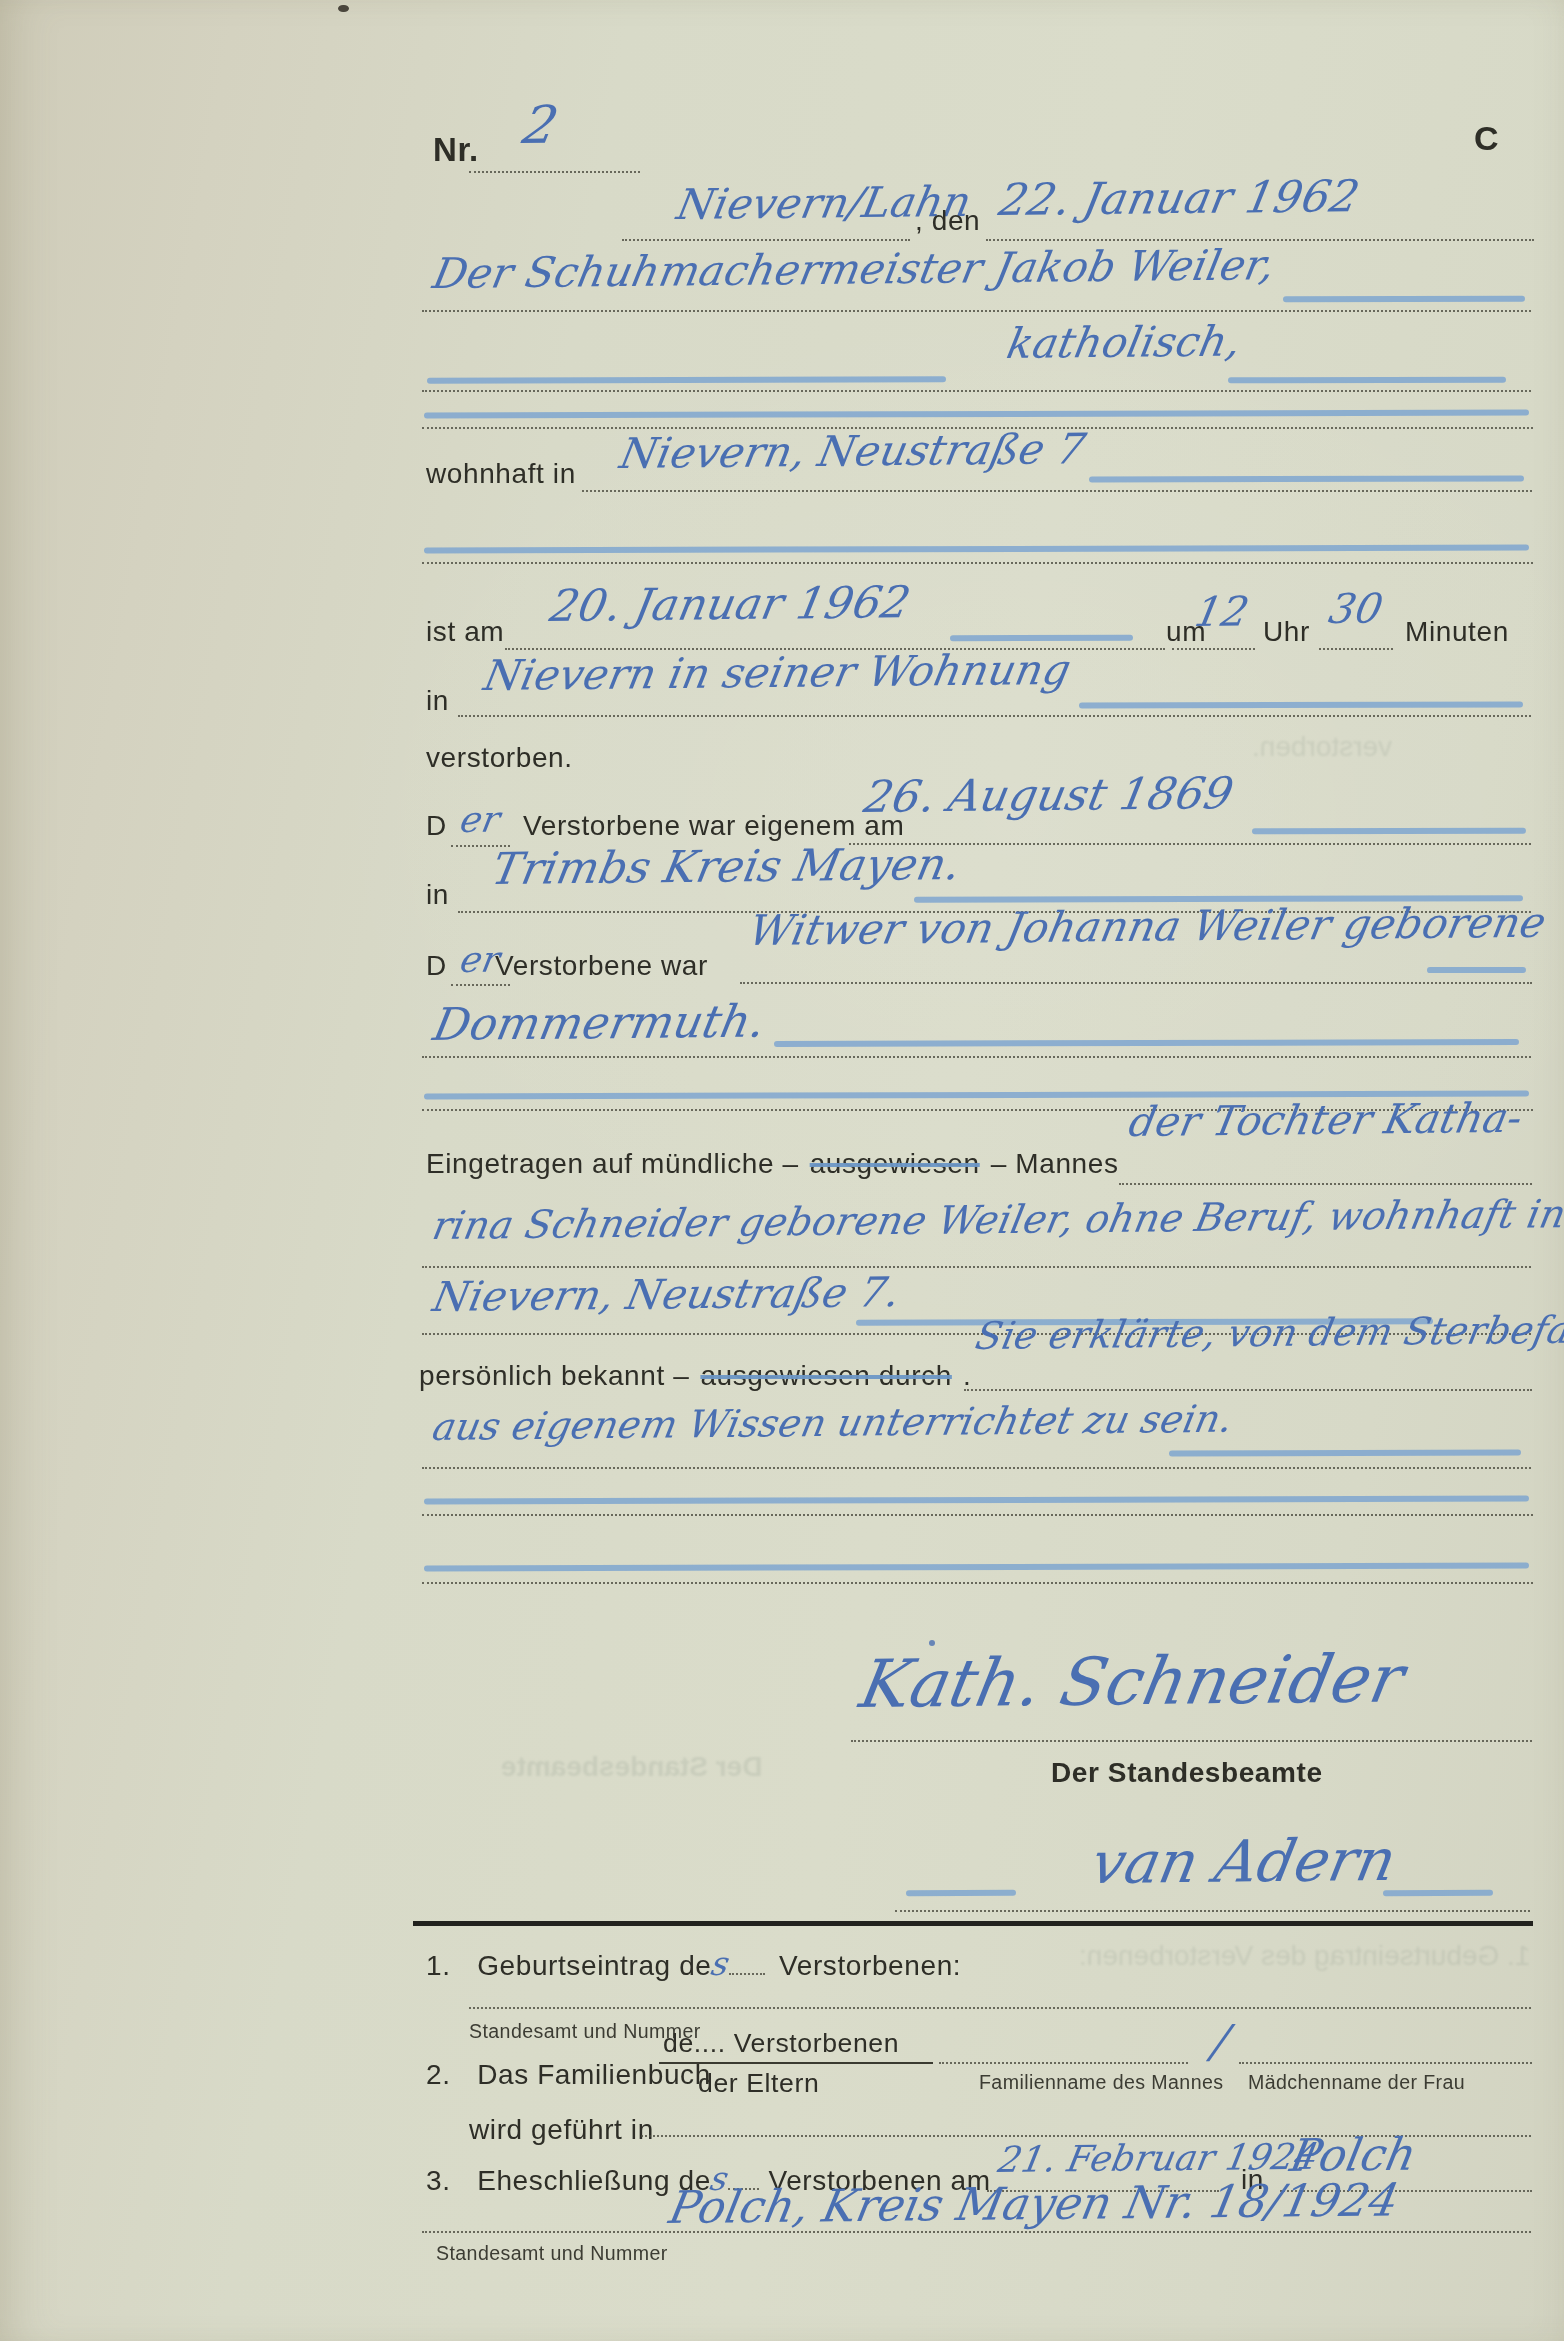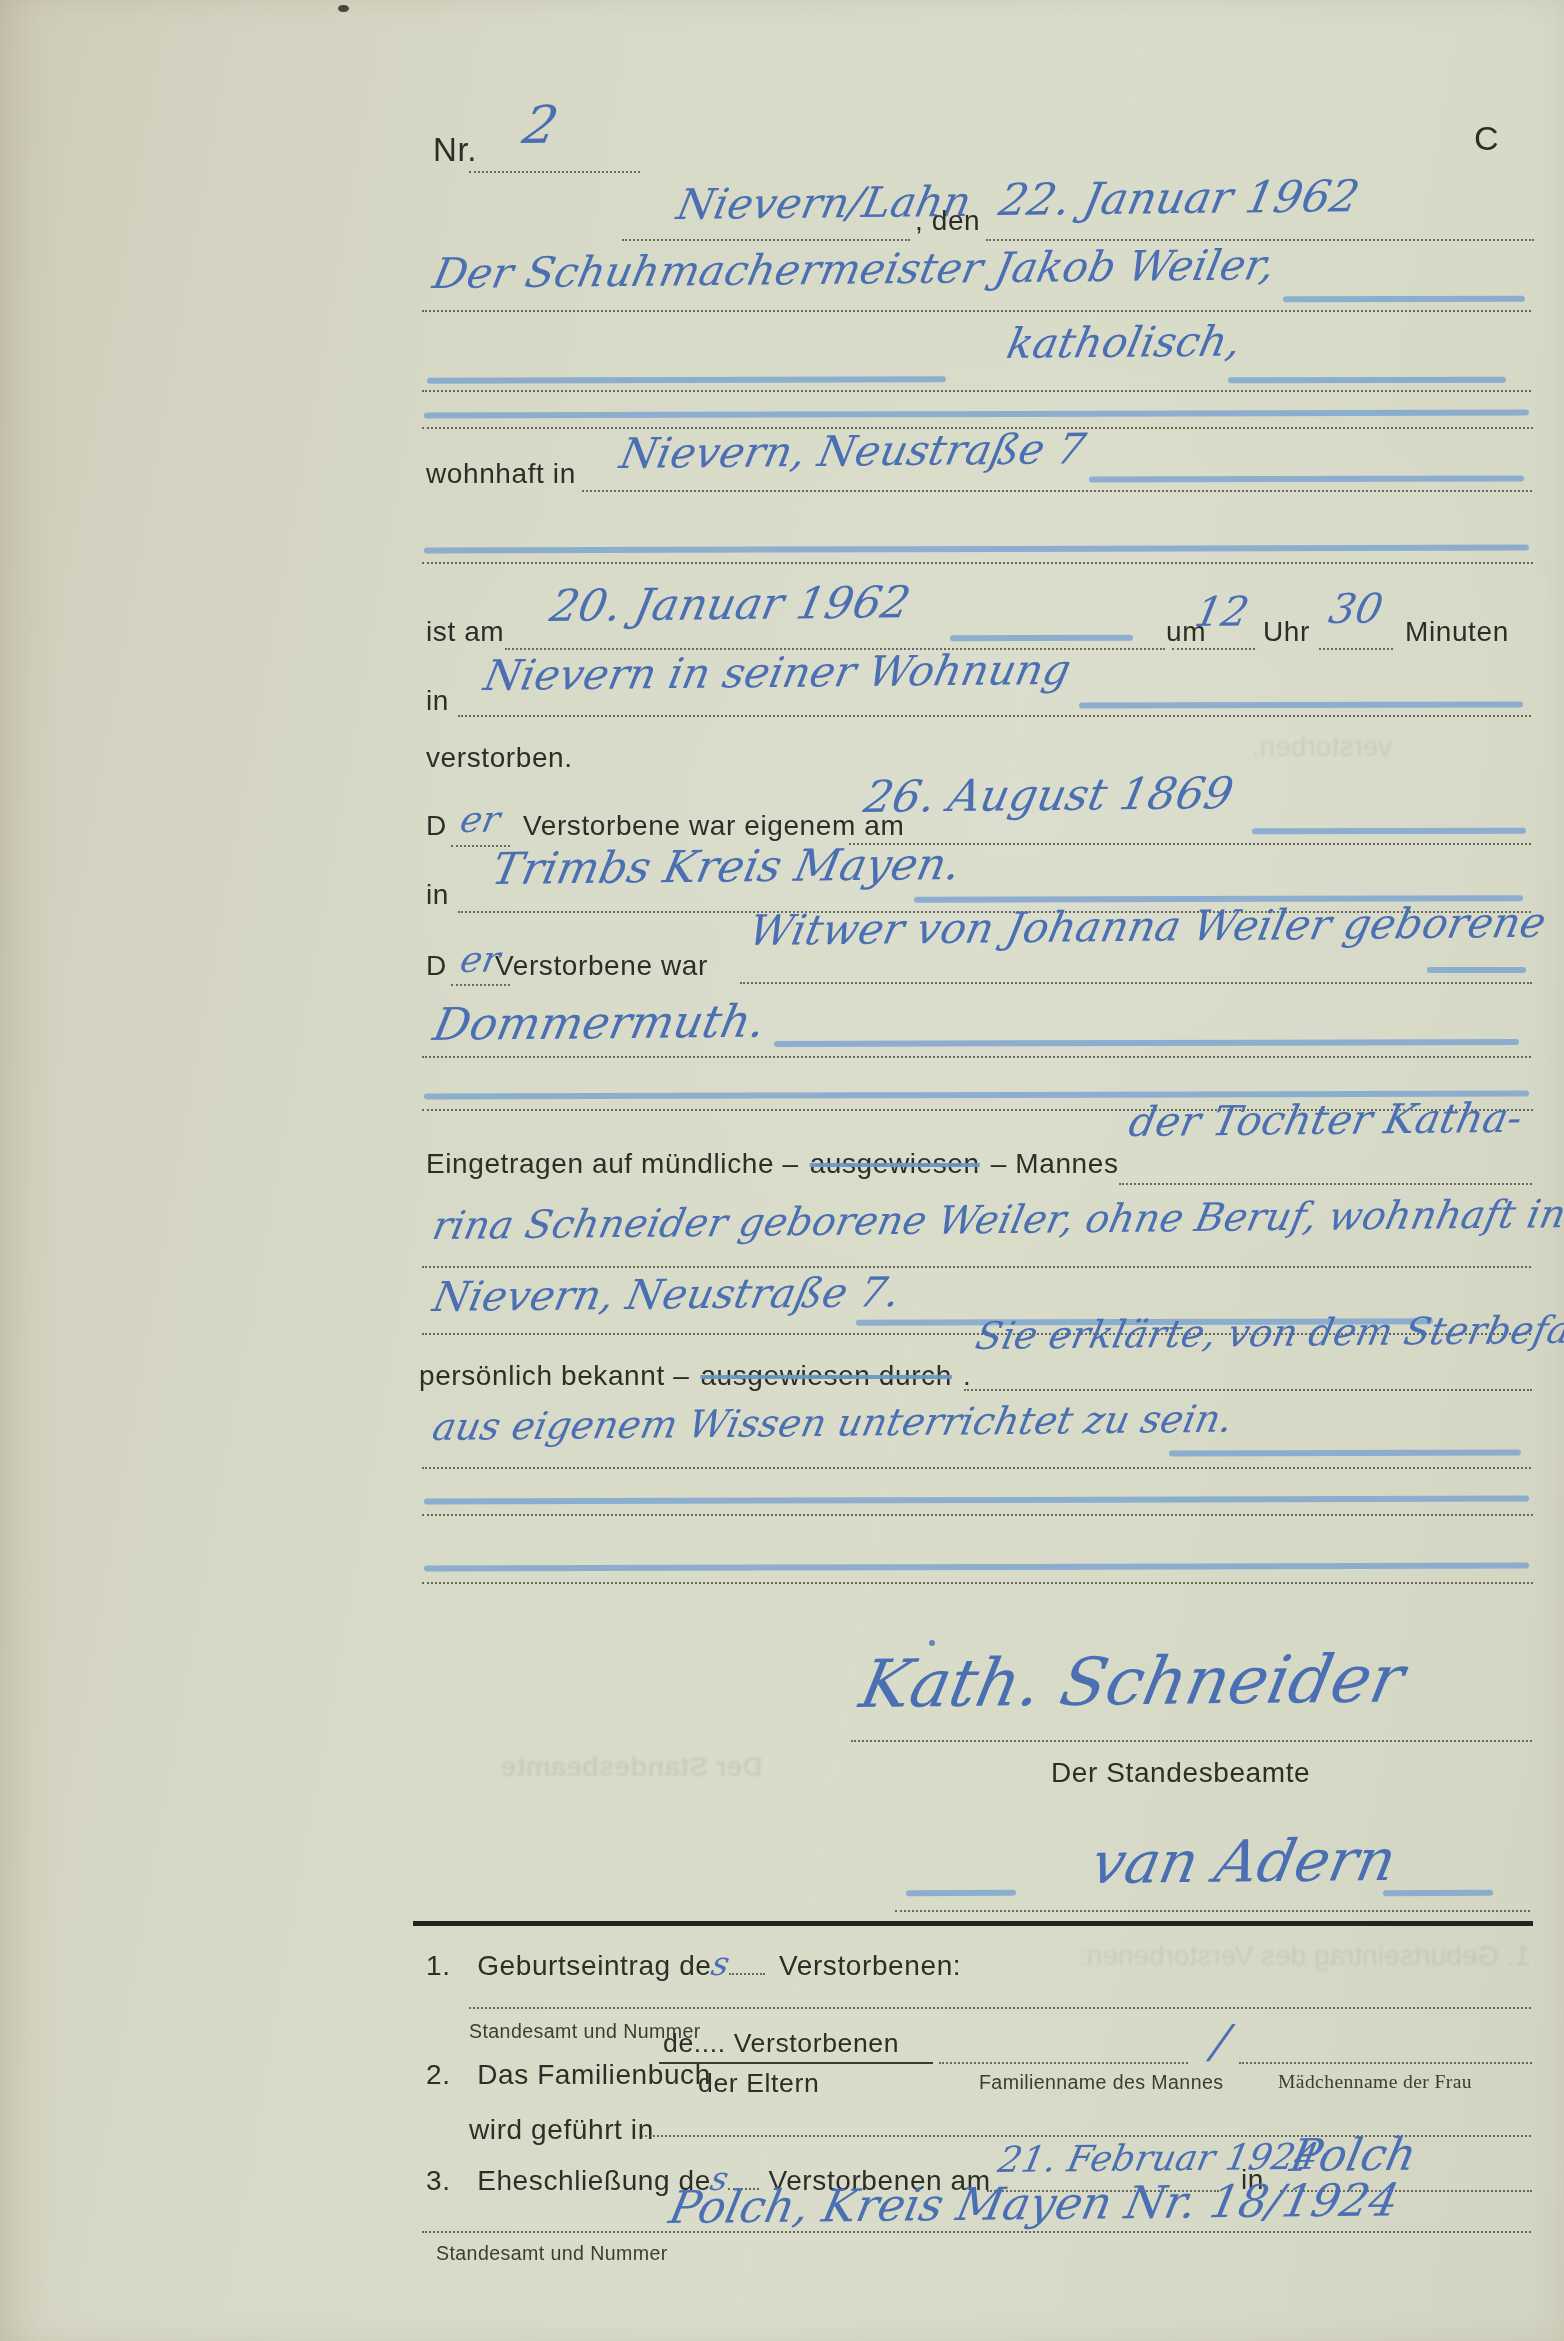--- a/index.html
+++ b/index.html
@@ -9,21 +9,21 @@
   html,body{margin:0;padding:0;}
   body{font-family:"Liberation Sans",sans-serif;}
   .page{
     position:relative; width:1564px; height:2342px; overflow:hidden;
     background:
       radial-gradient(1252px 939px at 65% 35%, rgba(255,255,255,0.07), rgba(0,0,0,0) 60%),
       linear-gradient(100deg,#cfccb9 0%, #d4d2c0 12%, #d8dac8 32%, #dadcca 58%, #d7d9c7 82%, #d2d3c1 100%);
     box-shadow: inset 31px 0 47px -23.5px rgba(120,110,80,0.25), inset -15.6px 0 39px -23.5px rgba(120,110,80,0.18);
   }
   .pr{position:absolute; color:var(--print); font-size:28px; letter-spacing:0.6px; white-space:nowrap;}
-  .pr.bold{font-weight:normal;}
+  .pr.bold{font-weight:bold;}
   .small{font-size:19.6px; letter-spacing:0.4px; color:#3c3c33;}
   .h{
     position:absolute; font-family:"DejaVu Serif",serif; font-style:italic;
     color:var(--ink); white-space:nowrap; transform:skewX(-12deg) rotate(-0.6deg);
     transform-origin:left bottom;
   }
   .hi{
     font-family:"DejaVu Serif",serif; font-style:italic; color:var(--ink);
     display:inline-block; transform:skewX(-12deg); font-size:33px; line-height:0;
   }
@@ -178,21 +178,21 @@
   <div class="row" style="left:426px;top:2059px;">
     <span class="num">2.</span><span>Das Familienbuch</span>
   </div>
   <div class="pr" style="left:663px;top:2028px;font-size:26.6px;">de.... Verstorbenen</div>
   <div class="solid" style="left:659px;top:2062px;width:274px;"></div>
   <div class="pr" style="left:698px;top:2068px;font-size:26.6px;">der Eltern</div>
   <div class="dot" style="left:939px;top:2062px;width:249px;"></div>
   <div class="h" style="left:1208px;top:2015px;font-size:45px;">/</div>
   <div class="dot" style="left:1239px;top:2062px;width:293px;"></div>
   <div class="pr small" style="left:979px;top:2071px;">Familienname des Mannes</div>
-  <div class="pr small" style="left:1278px;top:2071px;font-family:Liberation Serif, serif;">Mädchenname der Frau</div>
+  <div class="pr small" style="left:1248px;top:2071px;">Mädchenname der Frau</div>
   <div class="pr" style="left:469px;top:2114px;">wird geführt in</div>
   <div class="dot" style="left:641px;top:2135px;width:890px;"></div>
 
   <div class="row" style="left:426px;top:2164px;">
     <span class="num">3.</span><span>Eheschließung de</span><span class="hi">s</span><span class="dsp" style="width:31px;"></span><span style="margin-left:9px;">Verstorbenen am</span>
   </div>
   <div class="h" style="left:995px;top:2139px;font-size:36px;">21. Februar 1924</div>
   <div class="dot" style="left:987px;top:2190px;width:232px;"></div>
   <div class="pr" style="left:1241px;top:2164px;">in</div>
   <div class="h" style="left:1286px;top:2129px;font-size:45px;">Polch</div>

